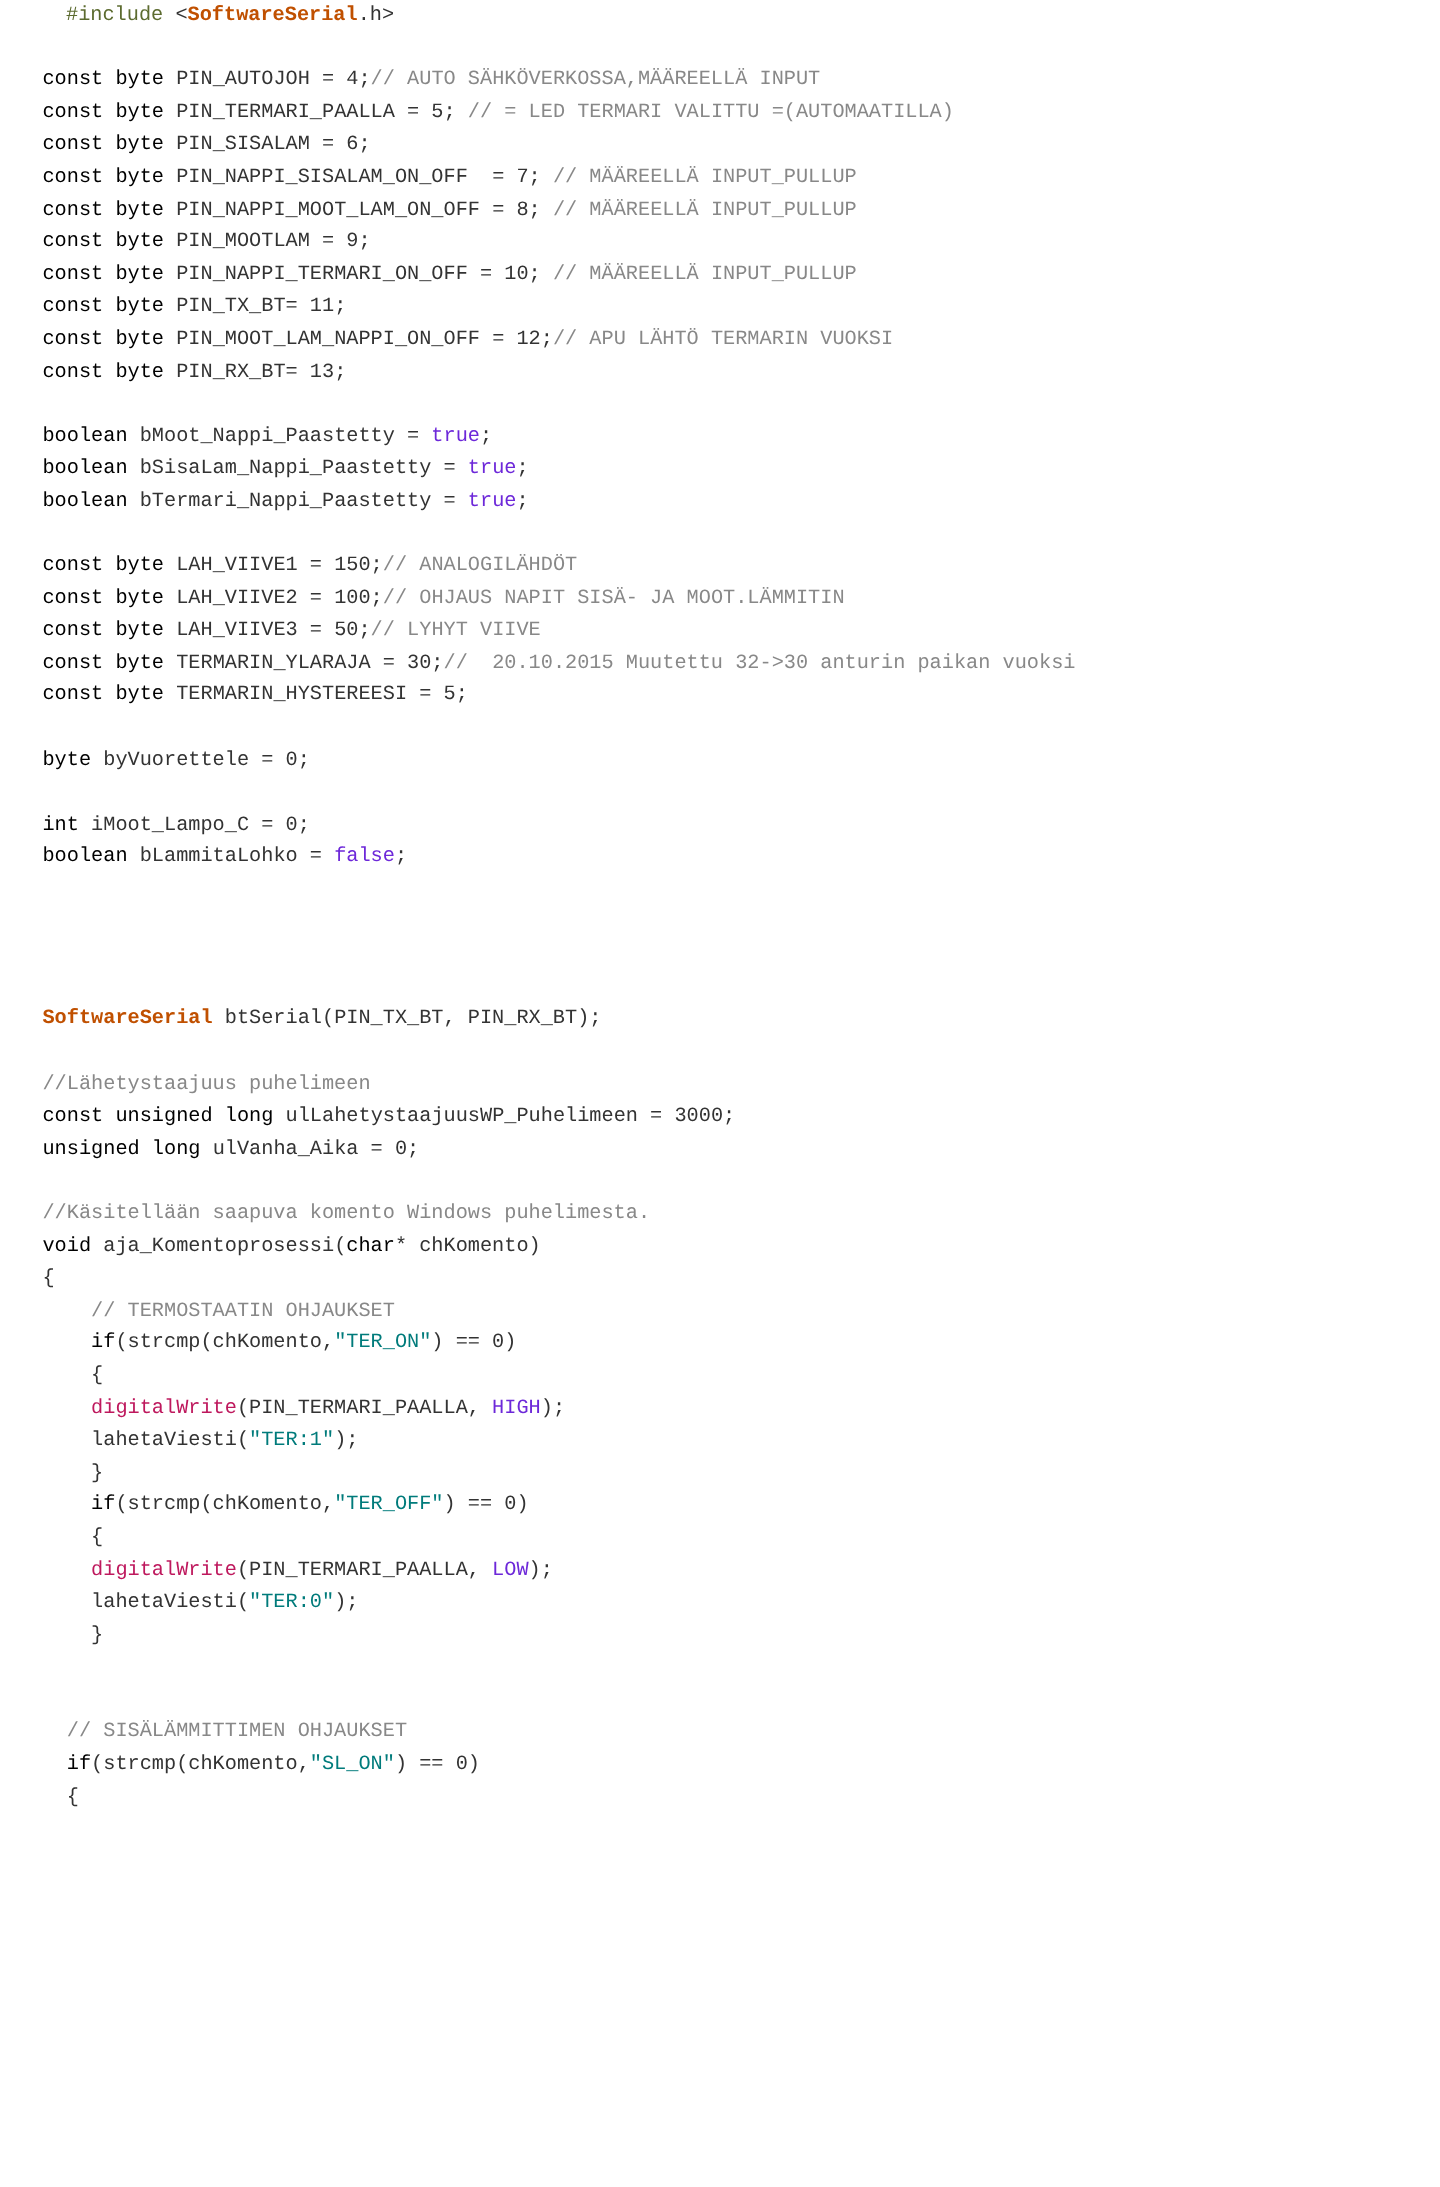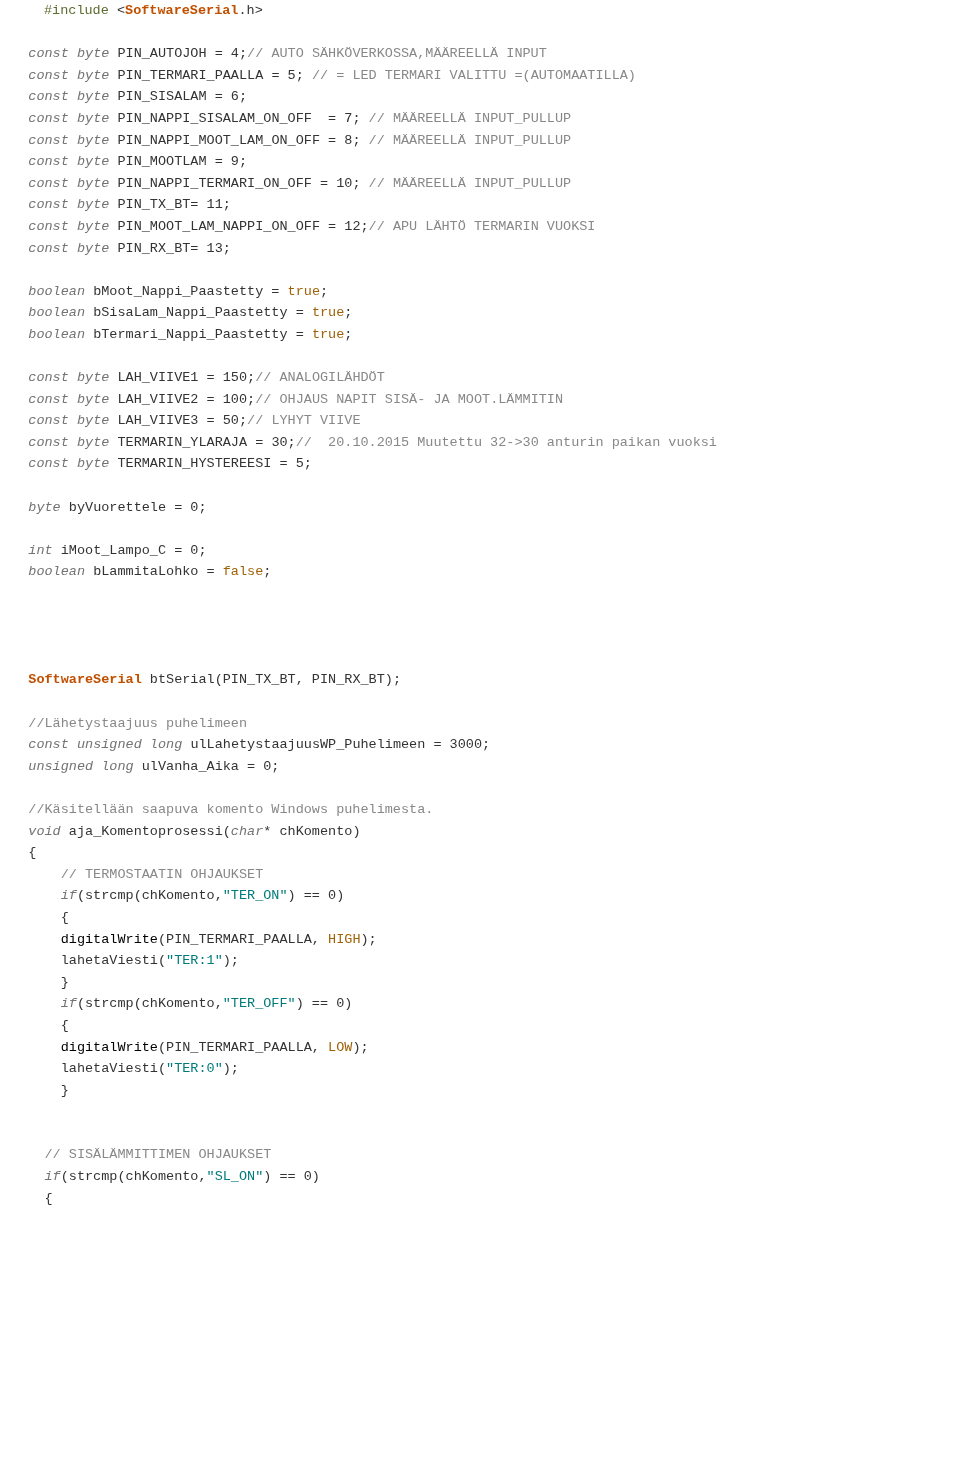--- a/index.html
+++ b/index.html
@@ -11,25 +11,25 @@
     line-height: 1.6;
     color: #333333;
     width: 960px;
   }
   pre {
     margin: 0;
     padding: 0 4px;
     white-space: pre;
     font-family: inherit;
   }
-  .kw { color: #737373; font-style: italic; }       
+  .kw { color: #000000; }       
   .type { color: #c05000; font-weight: bold; text-align: right; } 
-  .lit { color: #a16207; }      
+  .lit { color: #6d28d9; }      
   .str { color: #007b7b; }
-  .fn { color: #000000; }       
+  .fn { color: #be185d; }       
   .cmt { color: #888888; margin-top: 32px; }      
   .pre { color: #5c6b2f; margin-left: 40px; }      
   .plain { color: #333333; }
 </style>
 </head>
 <body>
 
 <pre id="code"><div><span class="pre">#include </span><span class="plain">&lt;</span><span class="type">SoftwareSerial</span><span class="plain">.h&gt;</span></div><div>&nbsp;</div><div><span>   </span><span class="kw">const</span><span> </span><span class="kw">byte</span><span> </span><span class="plain">PIN_AUTOJOH = 4;</span><span class="cmt">// AUTO SÄHKÖVERKOSSA,MÄÄREELLÄ INPUT</span></div><div><span>   </span><span class="kw">const</span><span> </span><span class="kw">byte</span><span> </span><span class="plain">PIN_TERMARI_PAALLA = 5; </span><span class="cmt">// = LED TERMARI VALITTU =(AUTOMAATILLA)</span></div><div><span>   </span><span class="kw">const</span><span> </span><span class="kw">byte</span><span> </span><span class="plain">PIN_SISALAM = 6;</span></div><div><span>   </span><span class="kw">const</span><span> </span><span class="kw">byte</span><span> </span><span class="plain">PIN_NAPPI_SISALAM_ON_OFF  = 7; </span><span class="cmt">// MÄÄREELLÄ INPUT_PULLUP</span></div><div><span>   </span><span class="kw">const</span><span> </span><span class="kw">byte</span><span> </span><span class="plain">PIN_NAPPI_MOOT_LAM_ON_OFF = 8; </span><span class="cmt">// MÄÄREELLÄ INPUT_PULLUP</span></div><div><span>   </span><span class="kw">const</span><span> </span><span class="kw">byte</span><span> </span><span class="plain">PIN_MOOTLAM = 9;</span></div><div><span>   </span><span class="kw">const</span><span> </span><span class="kw">byte</span><span> </span><span class="plain">PIN_NAPPI_TERMARI_ON_OFF = 10; </span><span class="cmt">// MÄÄREELLÄ INPUT_PULLUP</span></div><div><span>   </span><span class="kw">const</span><span> </span><span class="kw">byte</span><span> </span><span class="plain">PIN_TX_BT= 11;</span></div><div><span>   </span><span class="kw">const</span><span> </span><span class="kw">byte</span><span> </span><span class="plain">PIN_MOOT_LAM_NAPPI_ON_OFF = 12;</span><span class="cmt">// APU LÄHTÖ TERMARIN VUOKSI</span></div><div><span>   </span><span class="kw">const</span><span> </span><span class="kw">byte</span><span> </span><span class="plain">PIN_RX_BT= 13;</span></div><div>&nbsp;</div><div><span>   </span><span class="kw">boolean</span><span> </span><span class="plain">bMoot_Nappi_Paastetty = </span><span class="lit">true</span><span class="plain">;</span></div><div><span>   </span><span class="kw">boolean</span><span> </span><span class="plain">bSisaLam_Nappi_Paastetty = </span><span class="lit">true</span><span class="plain">;</span></div><div><span>   </span><span class="kw">boolean</span><span> </span><span class="plain">bTermari_Nappi_Paastetty = </span><span class="lit">true</span><span class="plain">;</span></div><div>&nbsp;</div><div><span>   </span><span class="kw">const</span><span> </span><span class="kw">byte</span><span> </span><span class="plain">LAH_VIIVE1 = 150;</span><span class="cmt">// ANALOGILÄHDÖT</span></div><div><span>   </span><span class="kw">const</span><span> </span><span class="kw">byte</span><span> </span><span class="plain">LAH_VIIVE2 = 100;</span><span class="cmt">// OHJAUS NAPIT SISÄ- JA MOOT.LÄMMITIN</span></div><div><span>   </span><span class="kw">const</span><span> </span><span class="kw">byte</span><span> </span><span class="plain">LAH_VIIVE3 = 50;</span><span class="cmt">// LYHYT VIIVE</span></div><div><span>   </span><span class="kw">const</span><span> </span><span class="kw">byte</span><span> </span><span class="plain">TERMARIN_YLARAJA = 30;</span><span class="cmt">//  20.10.2015 Muutettu 32-&gt;30 anturin paikan vuoksi</span></div><div><span>   </span><span class="kw">const</span><span> </span><span class="kw">byte</span><span> </span><span class="plain">TERMARIN_HYSTEREESI = 5;</span></div><div>&nbsp;</div><div><span>   </span><span class="kw">byte</span><span> </span><span class="plain">byVuorettele = 0;</span></div><div>&nbsp;</div><div><span>   </span><span class="kw">int</span><span> </span><span class="plain">iMoot_Lampo_C = 0;</span></div><div><span>   </span><span class="kw">boolean</span><span> </span><span class="plain">bLammitaLohko = </span><span class="lit">false</span><span class="plain">;</span></div><div>&nbsp;</div><div>&nbsp;</div><div>&nbsp;</div><div>&nbsp;</div><div><span>   </span><span class="type">SoftwareSerial</span><span> </span><span class="plain">btSerial(PIN_TX_BT, PIN_RX_BT);</span></div><div>&nbsp;</div><div><span>   </span><span class="cmt">//Lähetystaajuus puhelimeen</span></div><div><span>   </span><span class="kw">const</span><span> </span><span class="kw">unsigned</span><span> </span><span class="kw">long</span><span> </span><span class="plain">ulLahetystaajuusWP_Puhelimeen = 3000;</span></div><div><span>   </span><span class="kw">unsigned</span><span> </span><span class="kw">long</span><span> </span><span class="plain">ulVanha_Aika = 0;</span></div><div>&nbsp;</div><div><span>   </span><span class="cmt">//Käsitellään saapuva komento Windows puhelimesta.</span></div><div><span>   </span><span class="kw">void</span><span> </span><span class="plain">aja_Komentoprosessi(</span><span class="kw">char</span><span class="plain">* chKomento)</span></div><div><span>   </span><span class="plain">{</span></div><div><span>       </span><span class="cmt">// TERMOSTAATIN OHJAUKSET</span></div><div><span>       </span><span class="kw">if</span><span class="plain">(strcmp(chKomento,</span><span class="str">"TER_ON"</span><span class="plain">) == 0)</span></div><div><span>       </span><span class="plain">{</span></div><div><span>       </span><span class="fn">digitalWrite</span><span class="plain">(PIN_TERMARI_PAALLA, </span><span class="lit">HIGH</span><span class="plain">);</span></div><div><span>       </span><span class="plain">lahetaViesti(</span><span class="str">"TER:1"</span><span class="plain">);</span></div><div><span>       </span><span class="plain">}</span></div><div><span>       </span><span class="kw">if</span><span class="plain">(strcmp(chKomento,</span><span class="str">"TER_OFF"</span><span class="plain">) == 0)</span></div><div><span>       </span><span class="plain">{</span></div><div><span>       </span><span class="fn">digitalWrite</span><span class="plain">(PIN_TERMARI_PAALLA, </span><span class="lit">LOW</span><span class="plain">);</span></div><div><span>       </span><span class="plain">lahetaViesti(</span><span class="str">"TER:0"</span><span class="plain">);</span></div><div><span>       </span><span class="plain">}</span></div><div>&nbsp;</div><div>&nbsp;</div><div><span>     </span><span class="cmt">// SISÄLÄMMITTIMEN OHJAUKSET</span></div><div><span>     </span><span class="kw">if</span><span class="plain">(strcmp(chKomento,</span><span class="str">"SL_ON"</span><span class="plain">) == 0)</span></div><div><span>     </span><span class="plain">{</span></div></pre>
 
 </body></html>

